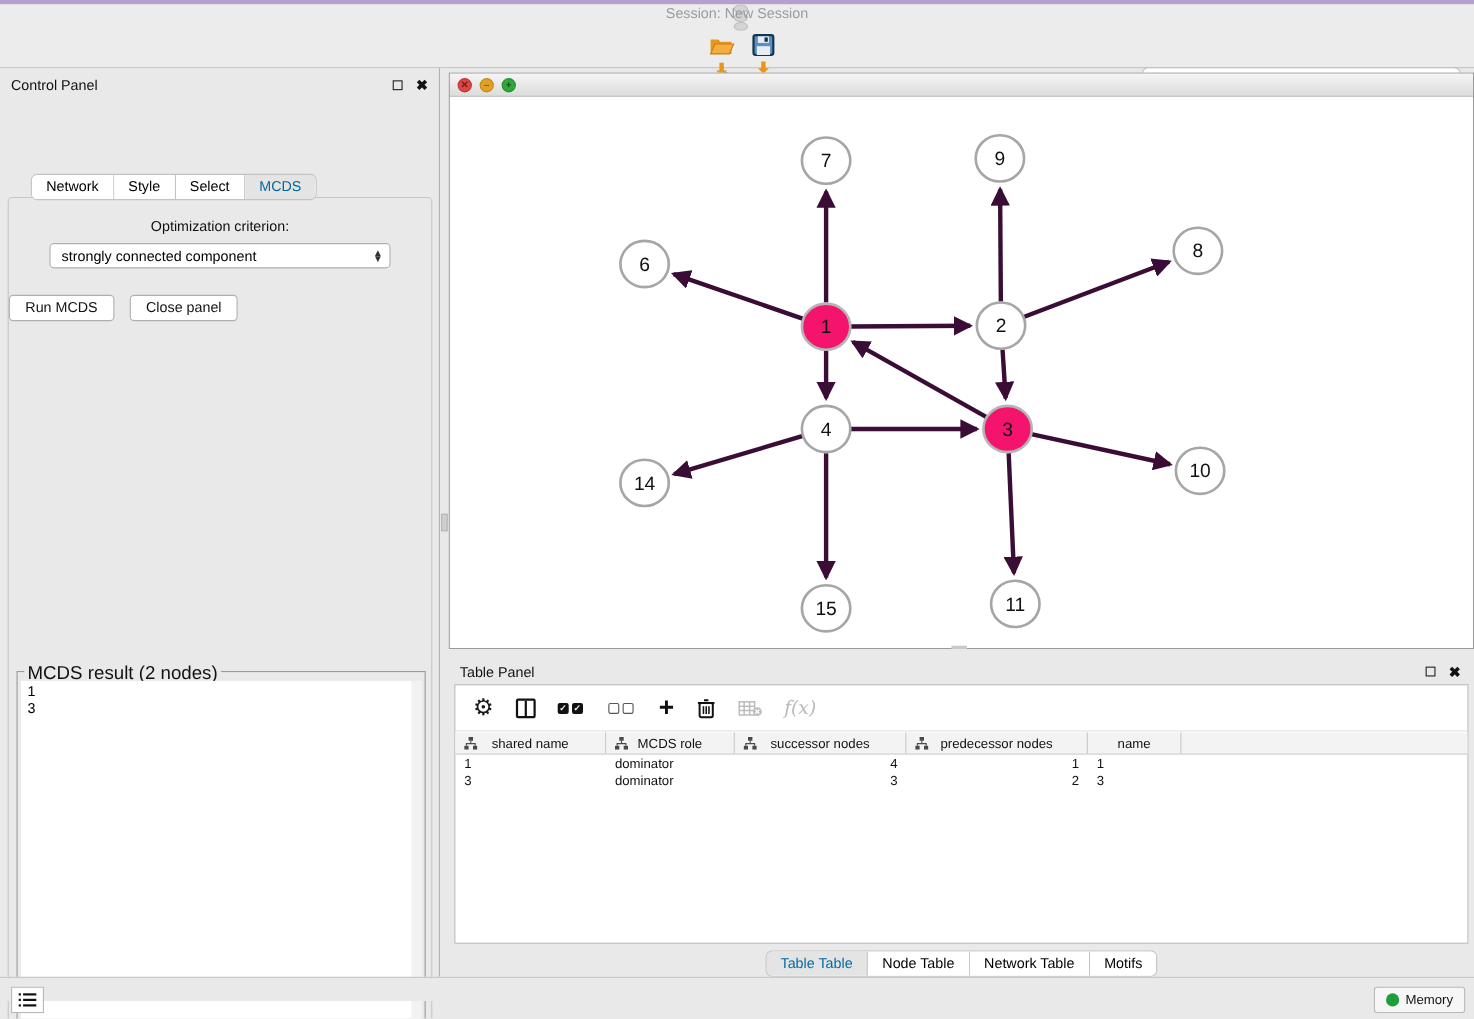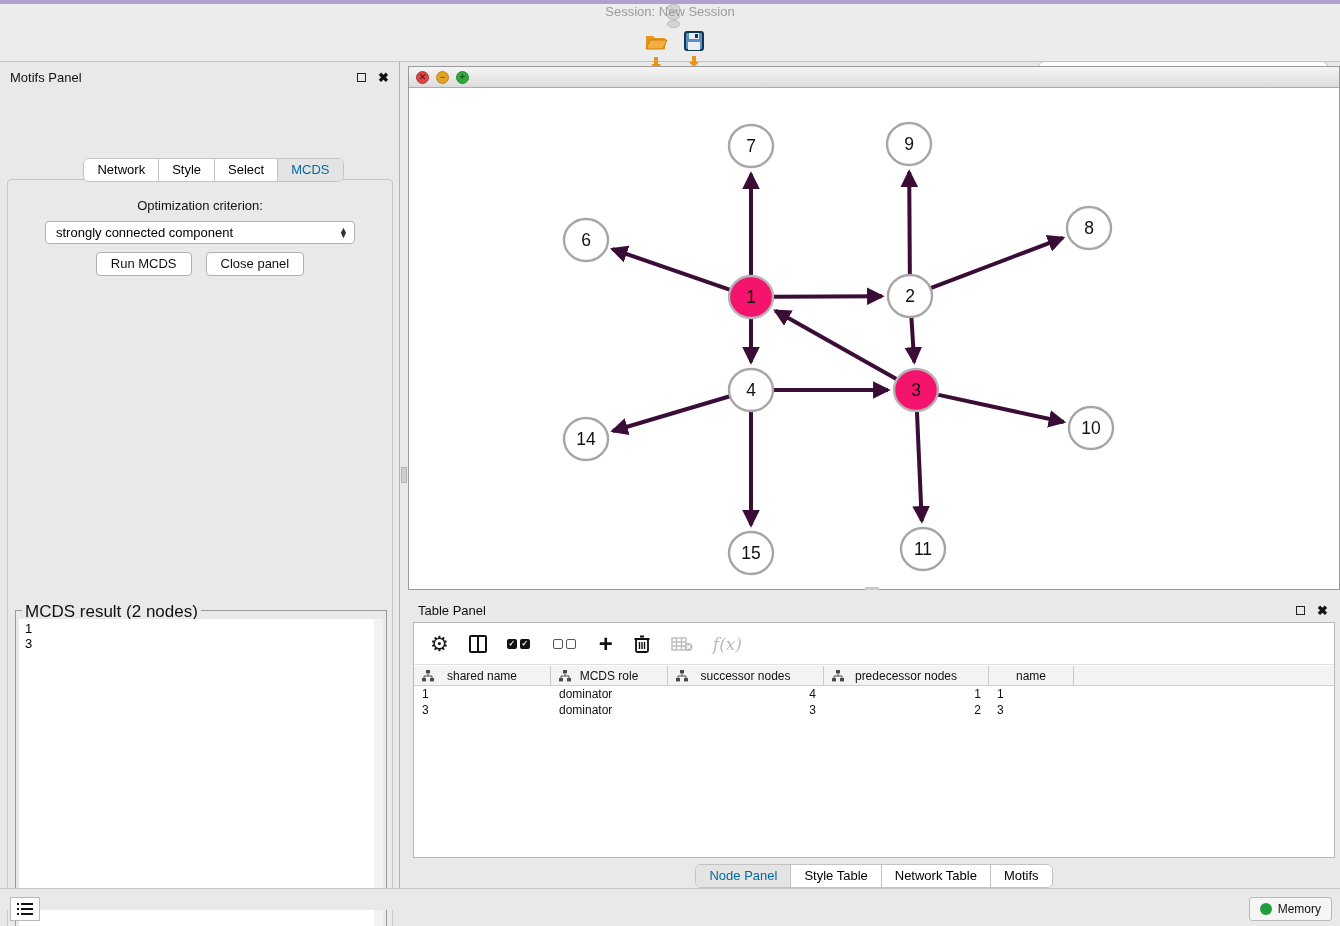--- a/index.html
+++ b/index.html
@@ -30,35 +30,35 @@
   #search-input { border:none; outline:none; flex:1; height:19px; font-size:12px;
     background:transparent; font-family:"Liberation Sans", sans-serif; }
 
   
   #control-panel { left:0; top:62px; width:400px; height:826px; background:#e9e9e9;
     border-right:1px solid #b2b2b2; }
   .panel-head { height:30px; display:flex; align-items:center; padding:0 10px; }
   .panel-title { font-size:13px; color:#111; flex:1; }
   .float-icon { width:9px; height:9px; border:1.6px solid #222; margin-right:12px; }
   .close-icon { font-size:13px; font-weight:bold; color:#111; line-height:1; }
-  #cp-tabs { position:absolute; left:0; right:0; top:96px; display:flex; justify-content:center; z-index:2;margin-left:28px; }
+  #cp-tabs { position:absolute; left:0; right:0; top:96px; display:flex; z-index:2;margin-left:28px; }
   .tabbar { display:flex; border:1px solid #c3c3c3; border-radius:6px; overflow:hidden; background:#fff; }
   .tab { font-size:13px; padding:3px 13px 4px; background:#fff; color:#000;
     border-right:1px solid #c3c3c3; white-space:nowrap; }
   .tab:last-child { border-right:none; }
   .tab.active { background:#e4e4e4; color:#0369a1; }
   #cp-content { left:7px; top:117px; width:386px; height:762px;
     border:1px solid #c6c6c6; border-radius:4px; background:#e9e9e9; }
   #opt-label { margin-top:18px; text-align:center; font-size:13px; color:#111; }
   #opt-dropdown { margin:8px auto 0; width:310px; height:23px; background:#fff;
     border:1px solid #b0b0b0; border-radius:4px; display:flex; align-items:center;
     padding:0 6px 0 10px; font-size:13px; }
   #opt-dropdown .dd-text { flex:1; }
   .stepper { display:flex; flex-direction:column; line-height:0.55; font-size:9px; color:#333; }
-  #cp-buttons { margin-top:8px; display:flex; justify-content:center; gap:14px; }
+  #cp-buttons { margin-top:24px; display:flex; gap:14px; }
   .btn { background:#fff; border:1px solid #b0b0b0; border-radius:4px;
     font-size:13px; padding:3px 14px 4px; color:#111; }
   #result-box { position:absolute; left:7px; top:430px; width:372px; height:380px;
     border:1px solid #9a9a9a; background:#e9e9e9; }
   #result-legend { position:absolute; top:-9px; left:6px; background:#e9e9e9;
     font-size:17px; padding:0 3px; color:#111; }
   #result-text { position:absolute; left:3px; top:8px; right:3px; bottom:3px;
     background:#fff; font-size:13px; padding:2px 0 0 6px; white-space:pre; overflow:hidden; }
   #result-scroll { position:absolute; right:3px; top:8px; width:9px; bottom:3px; background:#f2f2f2; }
 
@@ -278,21 +278,21 @@
     <svg width="15" height="15" viewBox="0 0 15 15">
         <circle cx="6.2" cy="6.2" r="4.4" fill="none" stroke="#8a8a8a" stroke-width="1.4"></circle>
         <path d="M9.6 9.6 L13 13" stroke="#8a8a8a" stroke-width="1.4"></path>
       </svg>
     <input id="search-input" placeholder="" style="">
   </div>
 </div>
 
 <div id="control-panel" class="abs">
   <div class="panel-head">
-    <span class="panel-title">Motifs Panel</span>
+    <span class="panel-title">Control Panel</span>
     <span class="float-icon"></span>
     <span class="close-icon">✖</span>
   </div>
   <div id="cp-tabs">
     <div class="tabbar">
       <div class="tab">Network</div>
       <div class="tab">Style</div>
       <div class="tab">Select</div>
       <div class="tab active">MCDS</div>
     </div>
@@ -509,22 +509,22 @@
             <div class="cell" style="width: 117px; text-align: left;">dominator</div>
             <div class="cell" style="width: 156px; text-align: right;">3</div>
             <div class="cell" style="width: 165px; text-align: right;">2</div>
             <div class="cell" style="width: 85px; text-align: left;">3</div>
           </div>
         </div>
     </div>
   </div>
   <div id="tp-tabs">
     <div class="tabbar">
-      <div class="tab active">Node Panel</div>
-      <div class="tab">Style Table</div>
+      <div class="tab active">Table Table</div>
+      <div class="tab">Node Table</div>
       <div class="tab">Network Table</div>
       <div class="tab">Motifs</div>
     </div>
   </div>
 </div>
 
 <div id="status-bar" class="abs">
   <div id="list-btn">
     <svg width="18" height="14" viewBox="0 0 18 14">
       <g fill="#111">

